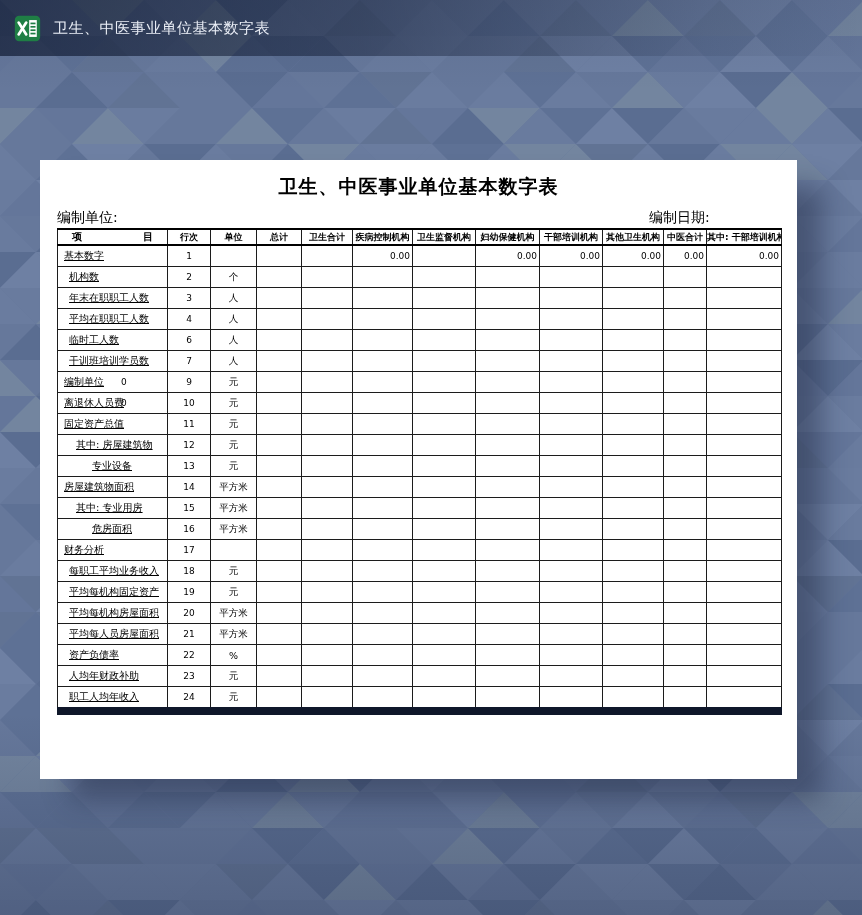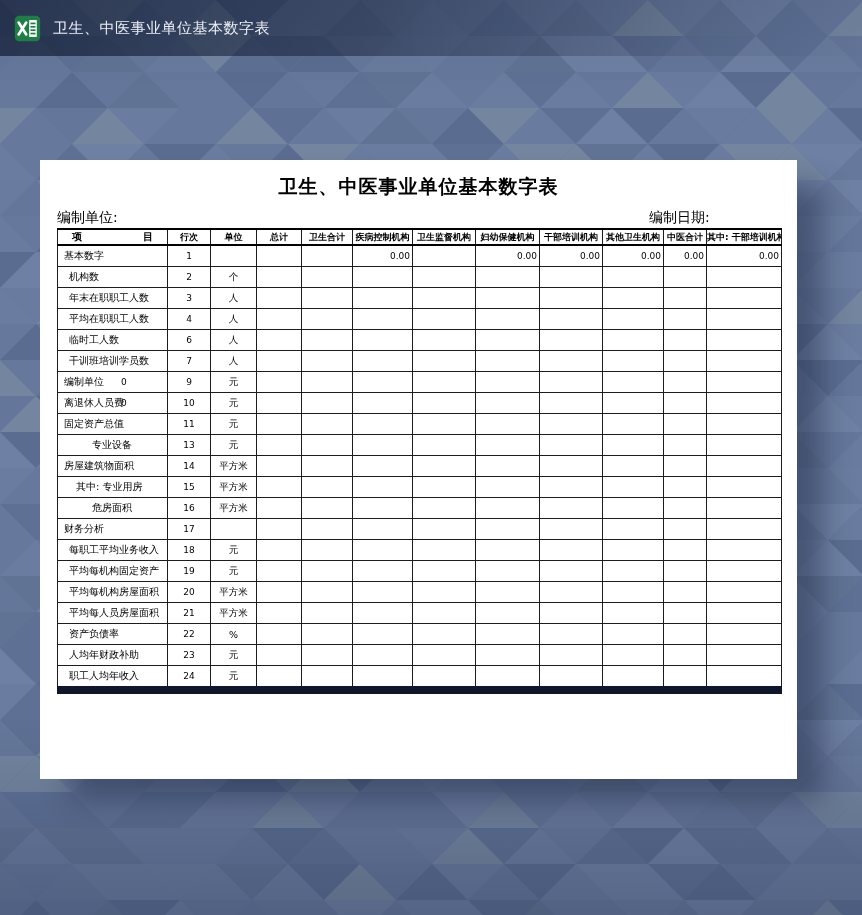--- a/index.html
+++ b/index.html
@@ -38,21 +38,21 @@
     margin-left:17px;margin-top:1px;color:#000;
   }
   th,td{border:1px solid #1c1c1c;padding:0;overflow:hidden;white-space:nowrap;}
   thead th{
     height:13px;font-size:9px;font-weight:bold;text-align:center;
     border-top:2px solid #000;border-bottom:2px solid #000;
   }
   .item-h-inner{display:flex;justify-content:space-between;padding:0 14px;font-size:10px;}
   tbody td{height:20px;}
   .c-item{font-size:10px;position:relative;}
-  .c-item .lbl{display:inline-block;}
+  .c-item .lbl{display:inline-block;text-decoration:underline;}
   .ind0 .lbl{padding-left:6px;}
   .ind1 .lbl{padding-left:11px;}
   .ind2 .lbl{padding-left:18px;}
   .ind3 .lbl{padding-left:34px;}
   .c-item .zero{position:absolute;left:63px;top:50%;transform:translateY(-50%);font-size:9px;}
   .c-line{text-align:center;font-size:9px;}
   .c-unit{text-align:center;font-size:9.5px;}
   .c-val{text-align:right;font-size:9px;padding-right:2px;}
   tbody tr:last-child td{border-bottom:8px solid #0f172a;}
 
@@ -977,20 +977,34 @@
           <td class="c-val"></td>
           <td class="c-val"></td>
           <td class="c-val"></td>
           <td class="c-val"></td>
           <td class="c-val"></td>
           <td class="c-val"></td>
           <td class="c-val"></td>
           <td class="c-val"></td>
         </tr>
         <tr>
+          <td class="c-item ind2"><span class="lbl">其中: 房屋建筑物</span></td>
+          <td class="c-line">12</td>
+          <td class="c-unit">元</td>
+          <td class="c-val"></td>
+          <td class="c-val"></td>
+          <td class="c-val"></td>
+          <td class="c-val"></td>
+          <td class="c-val"></td>
+          <td class="c-val"></td>
+          <td class="c-val"></td>
+          <td class="c-val"></td>
+          <td class="c-val"></td>
+        </tr>
+        <tr>
           <td class="c-item ind3"><span class="lbl">专业设备</span></td>
           <td class="c-line">13</td>
           <td class="c-unit">元</td>
           <td class="c-val"></td>
           <td class="c-val"></td>
           <td class="c-val"></td>
           <td class="c-val"></td>
           <td class="c-val"></td>
           <td class="c-val"></td>
           <td class="c-val"></td>

